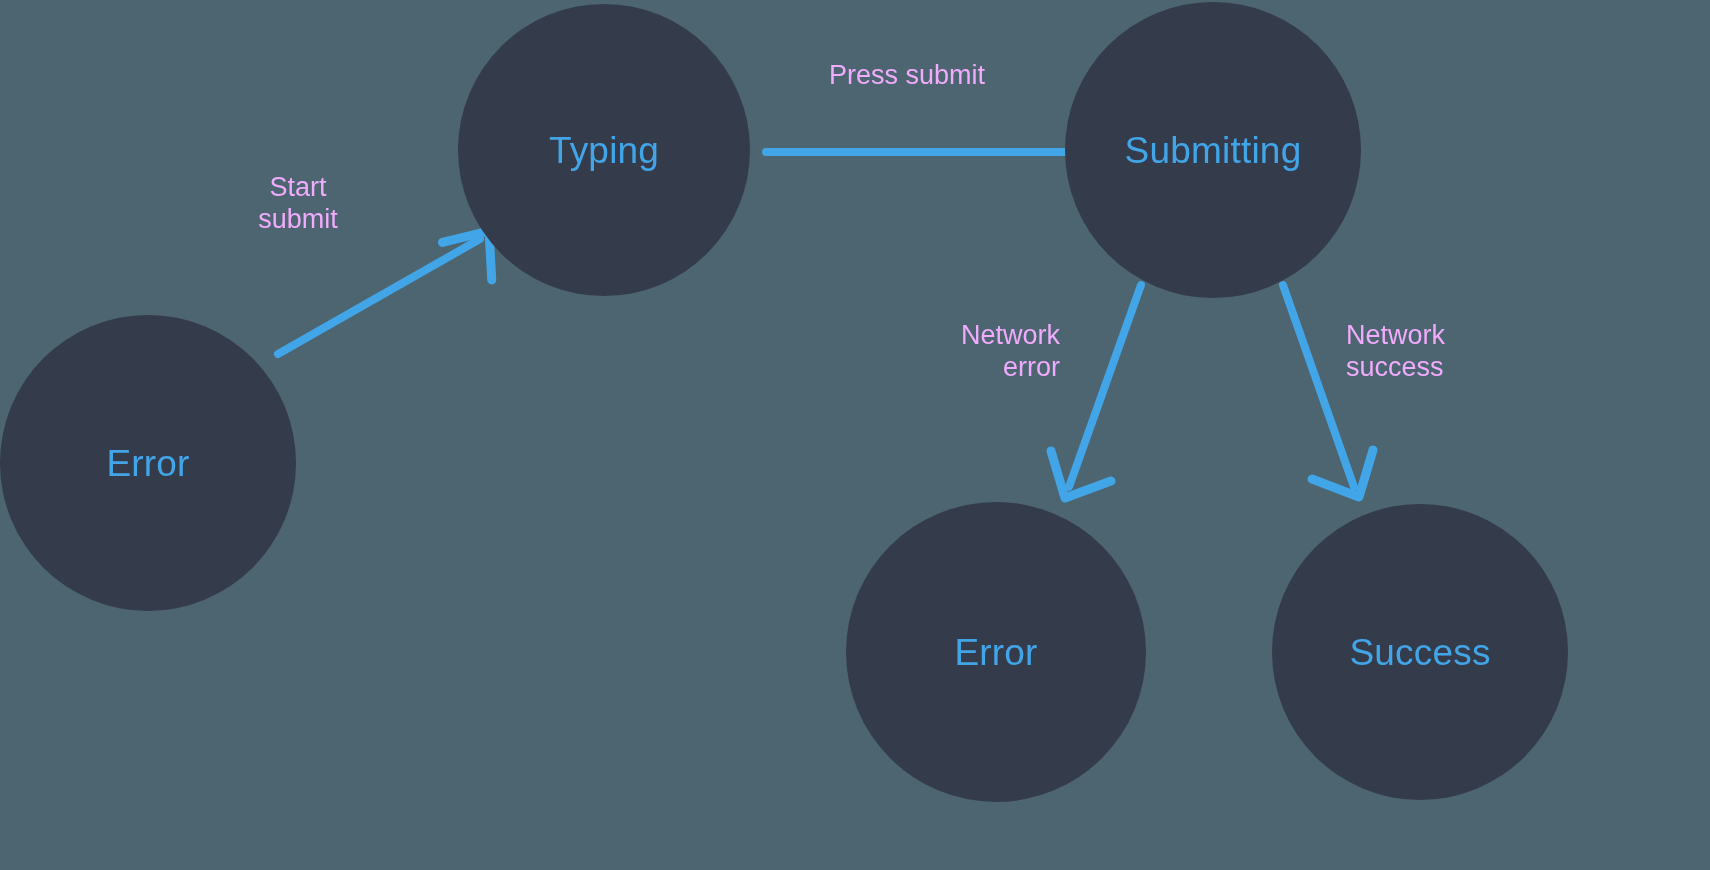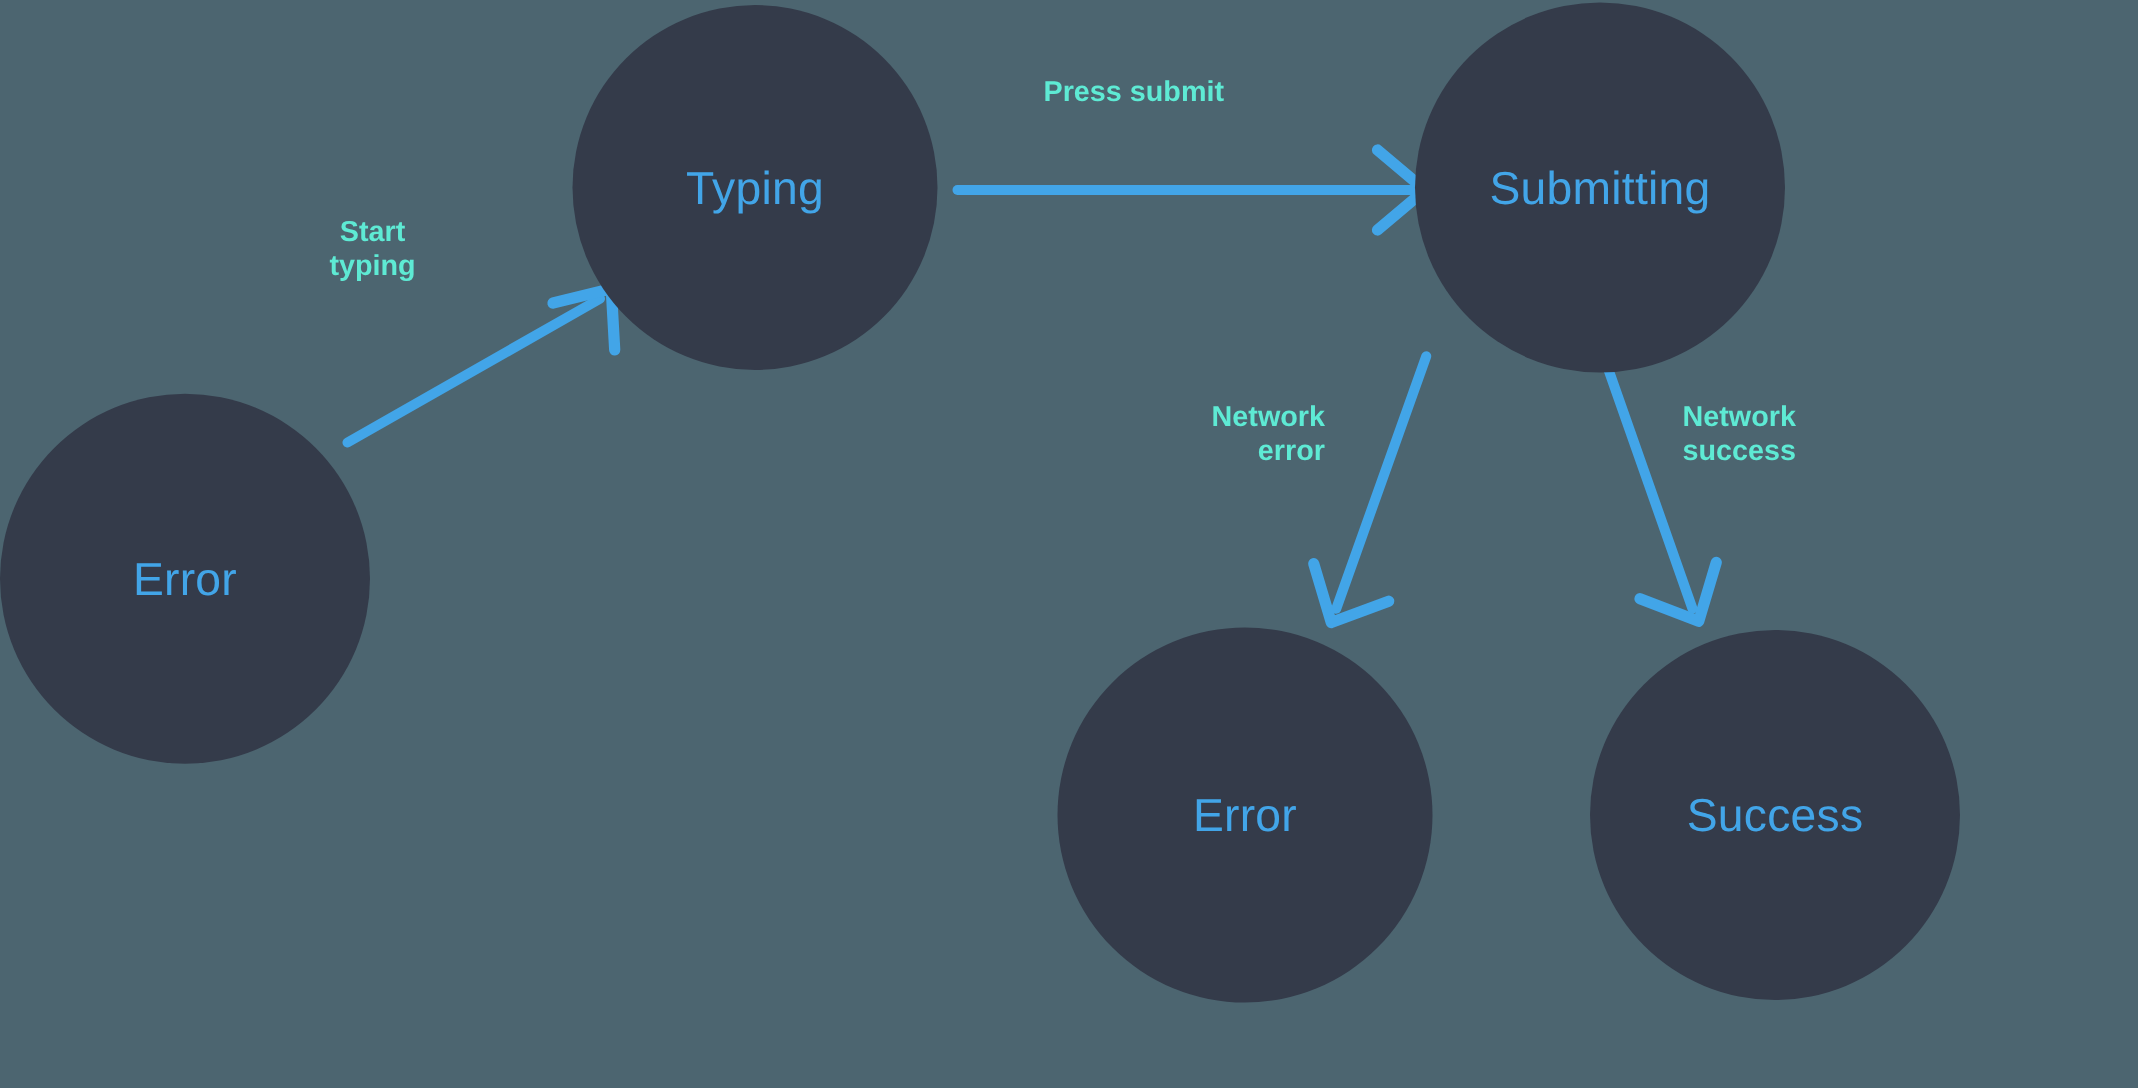--- a/index.html
+++ b/index.html
@@ -37,23 +37,23 @@
     color: #42a5e8;
     font-size: 37px;
     font-weight: 500;
     letter-spacing: 0.2px;
     line-height: 1;
     text-align: center;
     white-space: nowrap;
   }
   .edge-label {
     position: absolute;
-    color: #5eead4;
-    font-size: 23px;
-    font-weight: 700;
+    color: #f0abfc;
+    font-size: 27px;
+    font-weight: 400;
     line-height: 1.18;
     white-space: pre-line;
   }
   .edge-label.align-center { text-align: center; }
   .edge-label.align-right  { text-align: right; }
   .edge-label.align-left   { text-align: left; }
 </style>
 </head>
 <body>
 
@@ -83,34 +83,34 @@
   </svg>
 
   <div class="node" style="left:0px; top:315px; width:296px; height:296px;">
     <span class="node-label">Error</span>
   </div>
 
   <div class="node" style="left:458px; top:4px; width:292px; height:292px;">
     <span class="node-label">Typing</span>
   </div>
 
-  <div class="node" style="left:1132px; top:2px; width:296px; height:296px;">
+  <div class="node" style="left:1065px; top:2px; width:296px; height:296px;">
     <span class="node-label">Submitting</span>
   </div>
 
   <div class="node" style="left:846px; top:502px; width:300px; height:300px;">
     <span class="node-label">Error</span>
   </div>
 
   <div class="node" style="left:1272px; top:504px; width:296px; height:296px;">
     <span class="node-label">Success</span>
   </div>
 
   <div class="edge-label align-center" style="left:198px; top:172px; width:200px;">Start
-typing</div>
+submit</div>
 
   <div class="edge-label align-center" style="left:672px; top:60px; width:470px;">Press submit</div>
 
   <div class="edge-label align-right" style="left:840px; top:320px; width:220px;">Network
 error</div>
 
   <div class="edge-label align-left" style="left:1346px; top:320px; width:240px;">Network
 success</div>
 
 </div>

